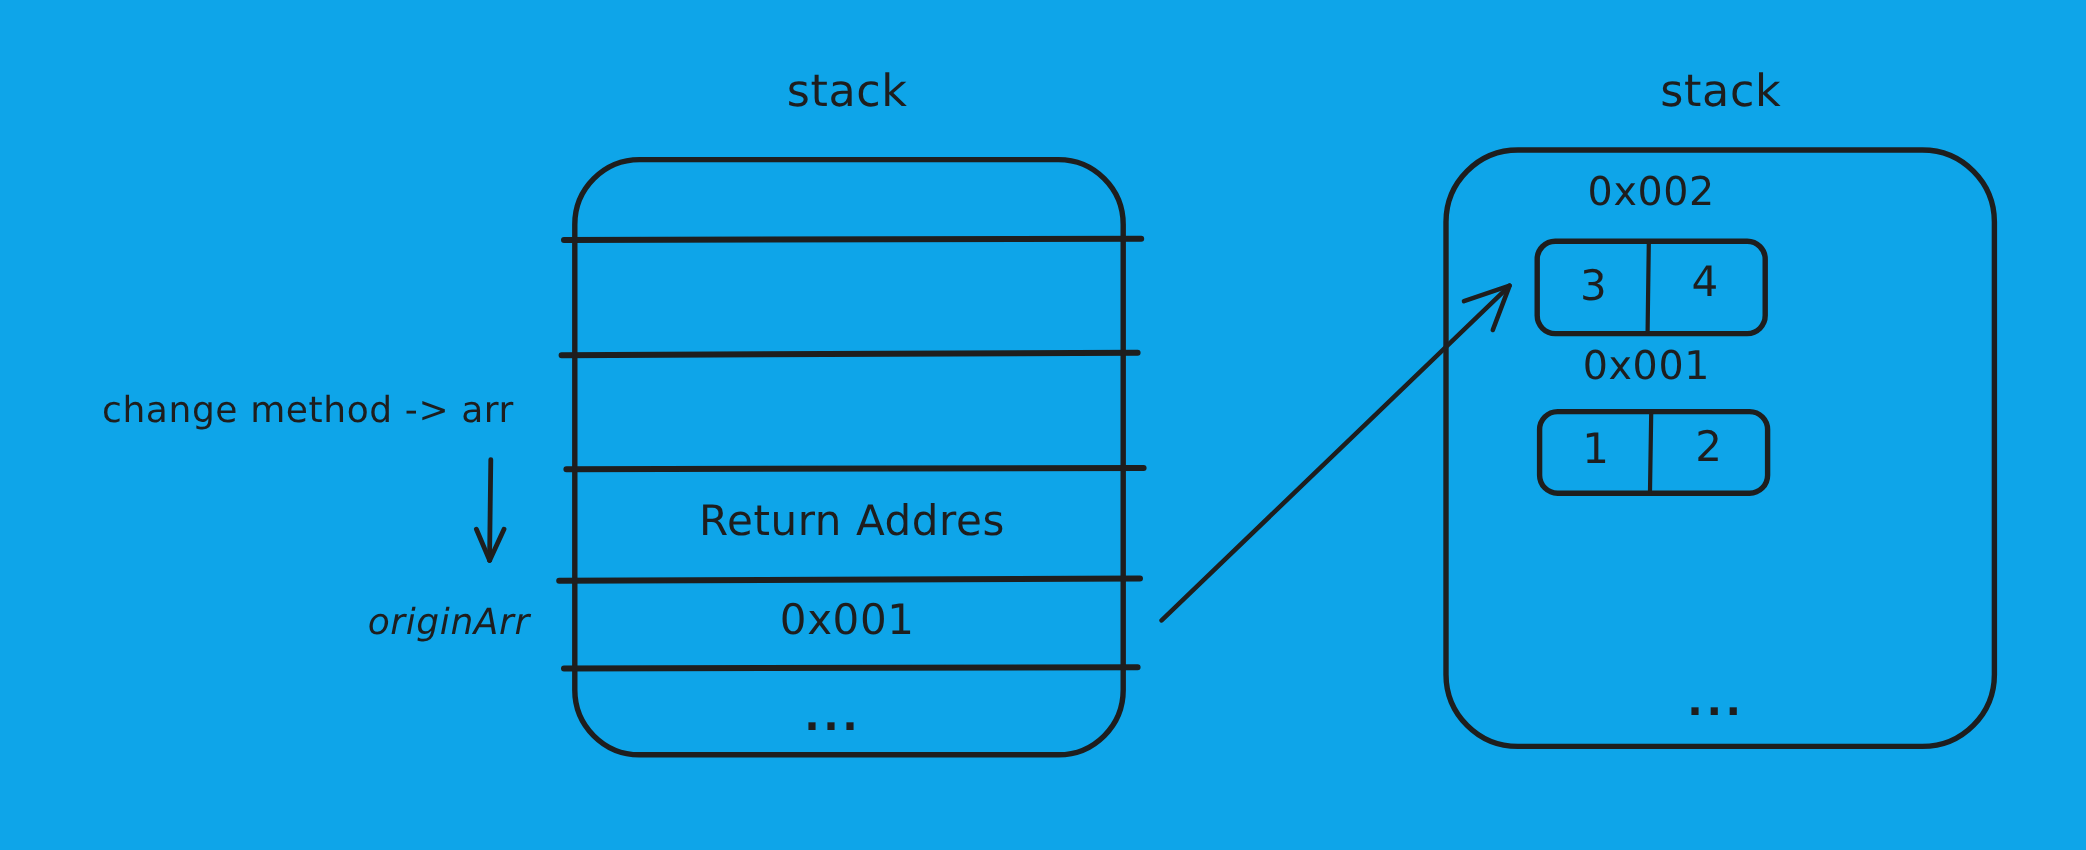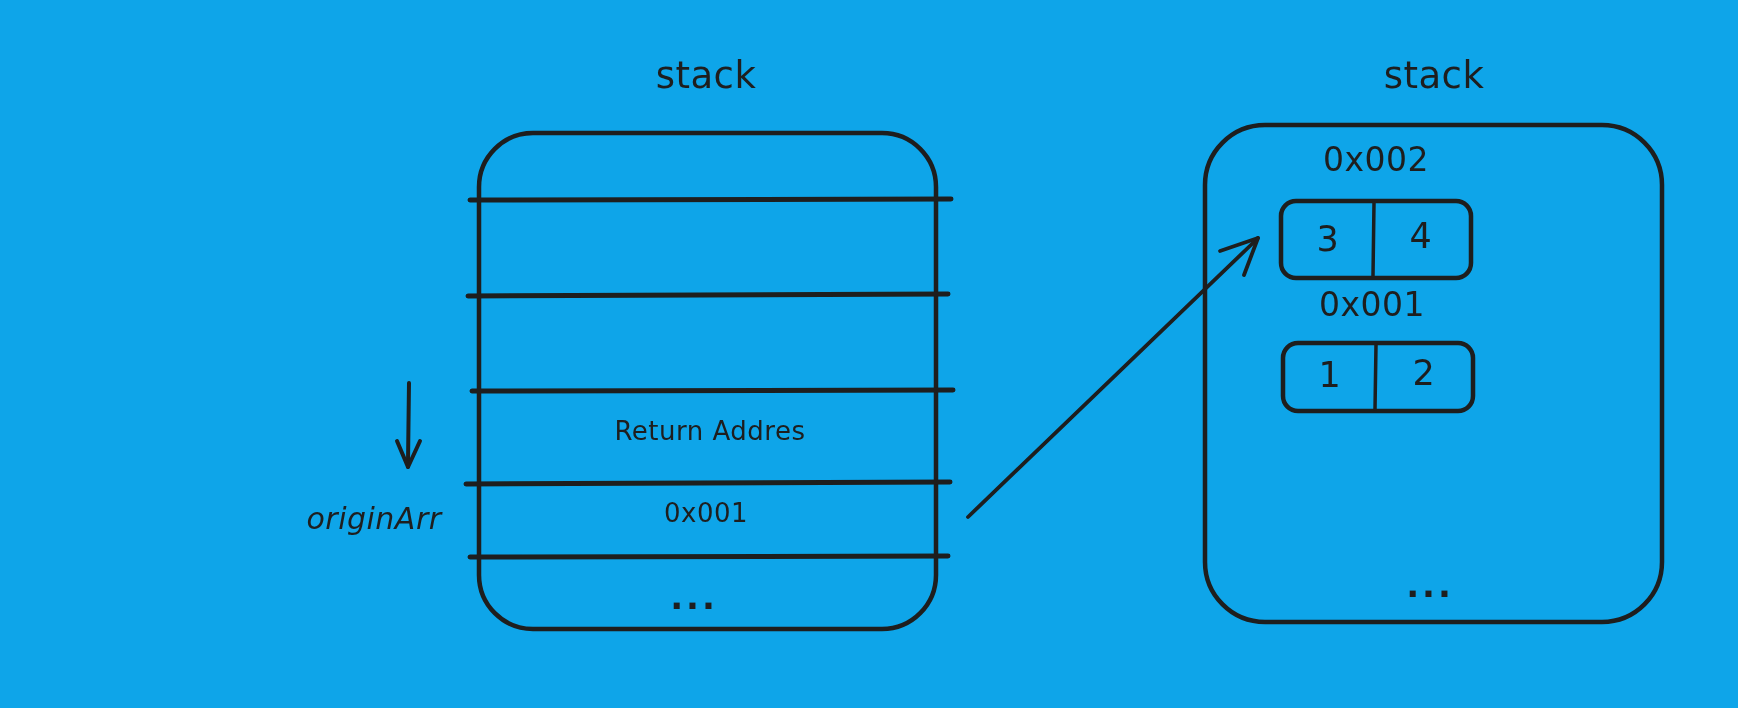--- a/index.html
+++ b/index.html
@@ -26,21 +26,21 @@
     position: absolute;
     white-space: nowrap;
     line-height: 1;
     color: #1e1e1e;
     letter-spacing: 0.5px;
   }
   .centered { transform: translateX(-50%); }
   .title { font-size: 37px; }
   .cellval { font-size: 35px; }
   .addr { font-size: 33px; }
-  .rowtext { font-size: 26px; }
+  .rowtext { font-size: 35px; }
   .sidelabel { font-size: 30px; }
   .dots { font-size: 34px; font-weight: bold; letter-spacing: 3px; }
 </style>
 </head>
 <body>
 
 <div class="canvas">
 
   <svg class="shapes" viewBox="0 0 1738 708" fill="none" stroke="#1e1e1e" stroke-linecap="round" stroke-linejoin="round">
 
@@ -69,20 +69,21 @@
     <g stroke-width="3.8">
       <line x1="968" y1="517" x2="1254" y2="242"></line>
       <line x1="1220" y1="251" x2="1258" y2="238"></line>
       <line x1="1244" y1="275" x2="1258" y2="238"></line>
     </g>
   </svg>
 
   <div class="t title centered" style="left:706px; top:57px;">stack</div>
   <div class="t title centered" style="left:1434px; top:57px;">stack</div>
 
+  <div class="t sidelabel" style="left:85px; top:328px;">change method -&gt; arr</div>
   <div class="t sidelabel centered" style="left:374px; top:504px;font-style:italic;">originArr</div>
 
   <div class="t rowtext centered" style="left:710px; top:418px;">Return Addres</div>
   <div class="t rowtext centered" style="left:706px; top:500px;">0x001</div>
   <div class="t dots centered" style="left:694px; top:580px;">...</div>
 
   <div class="t addr centered" style="left:1376px; top:143px;">0x002</div>
   <div class="t cellval centered" style="left:1328px; top:222px;">3</div>
   <div class="t cellval centered" style="left:1421px; top:219px;">4</div>
 

